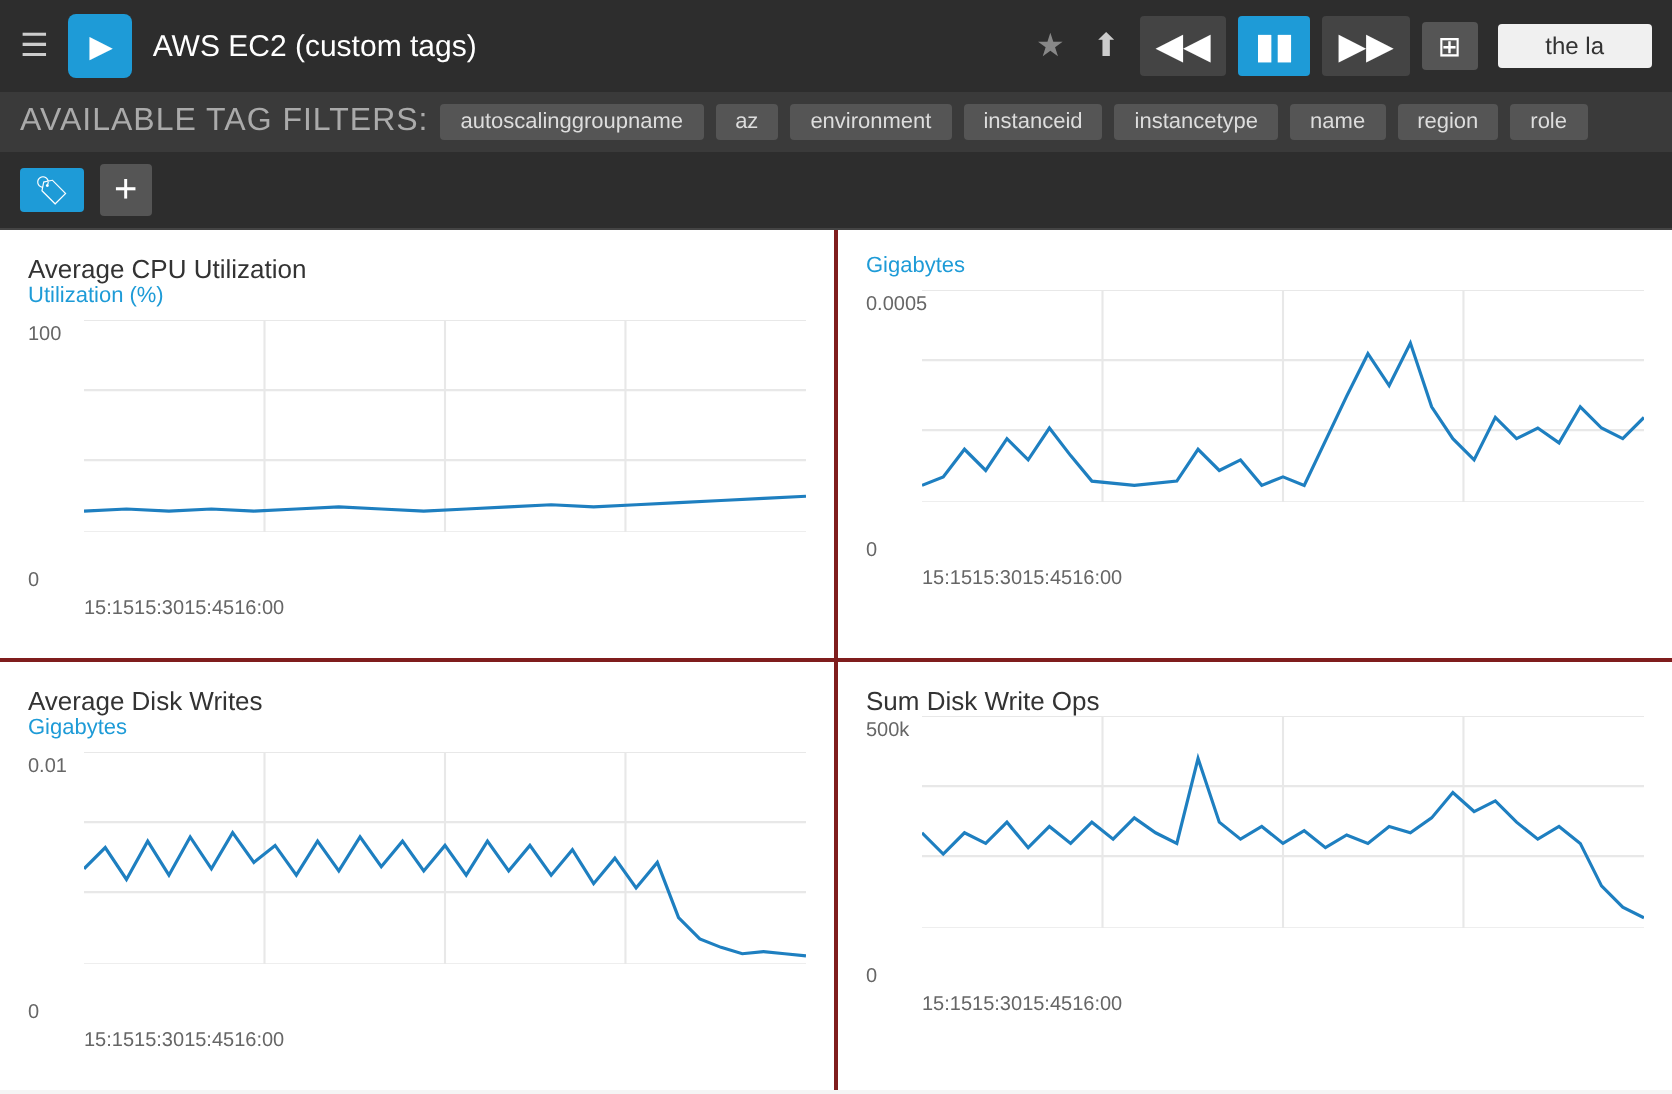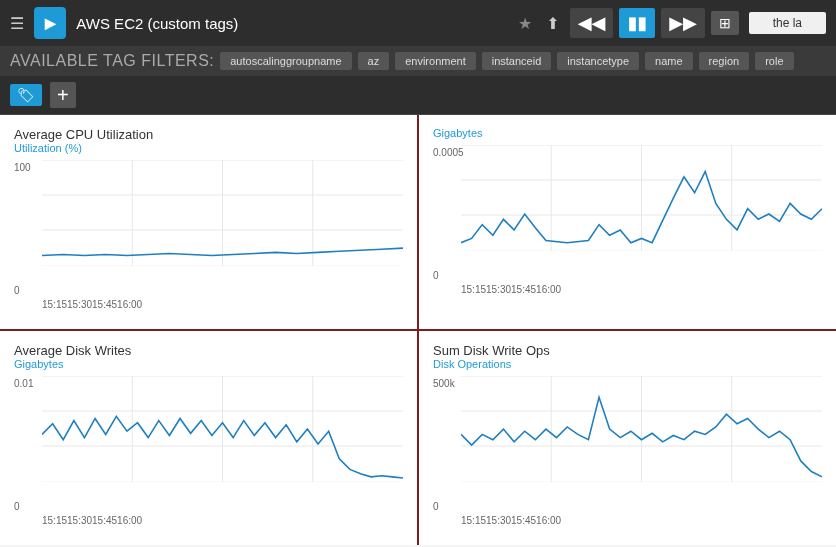--- a/index.html
+++ b/index.html
@@ -299,21 +299,20 @@
         <span>15:15</span>
         <span>15:30</span>
         <span>15:45</span>
         <span>16:00</span>
       </div>
     </div>
   </div>
 
   <div class="chart-panel">
     <div class="chart-title">Sum Disk Write Ops</div>
-    <div class="chart-subtitle">Disk Operations</div>
     <div class="chart-area">
       <span class="chart-y-label top">500k</span>
       <span class="chart-y-label bottom">0</span>
       <svg class="chart-svg" viewBox="0 0 340 100" preserveAspectRatio="none">
         <line x1="0" y1="0" x2="340" y2="0" class="grid-line"></line>
         <line x1="0" y1="33" x2="340" y2="33" class="grid-line"></line>
         <line x1="0" y1="66" x2="340" y2="66" class="grid-line"></line>
         <line x1="0" y1="100" x2="340" y2="100" class="grid-line"></line>
         <line x1="85" y1="0" x2="85" y2="100" class="grid-line"></line>
         <line x1="170" y1="0" x2="170" y2="100" class="grid-line"></line>

